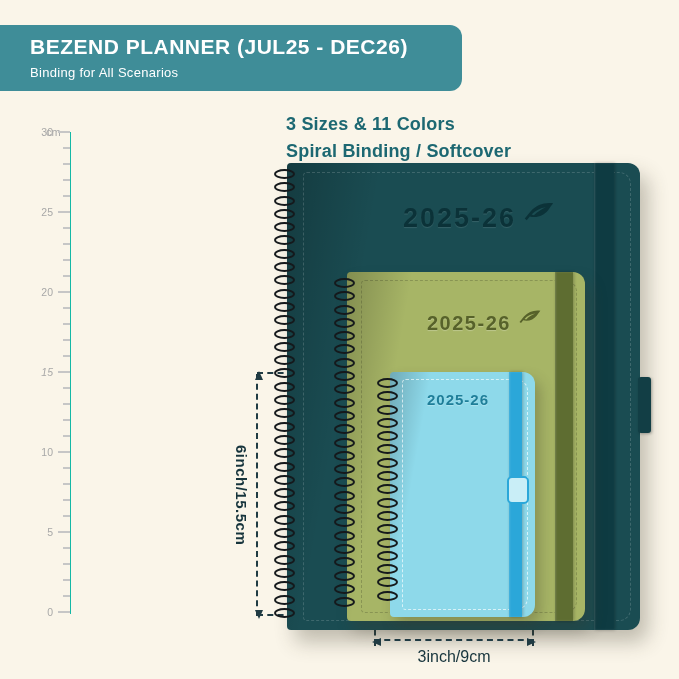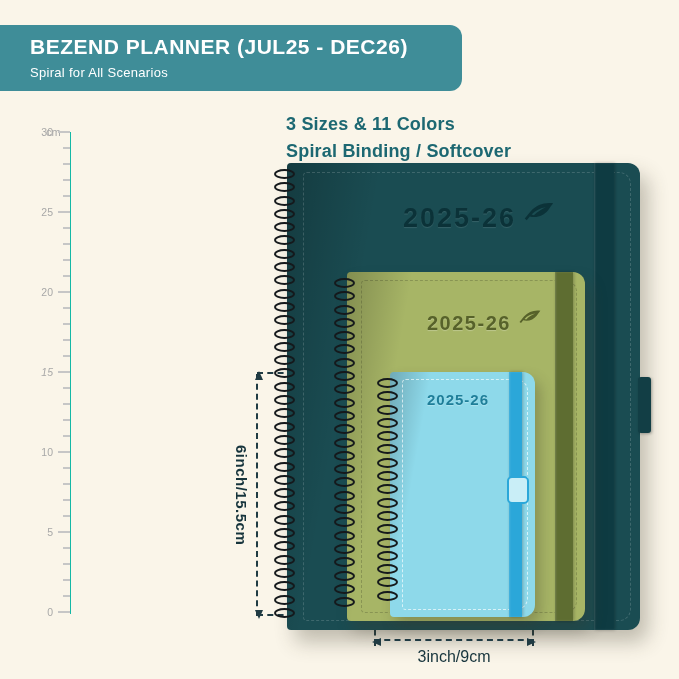--- a/index.html
+++ b/index.html
@@ -95,21 +95,21 @@
   .dim-h-line{left:374px;top:639px;width:160px;height:0;border-top:2px dashed #203B43;z-index:6;}
   .dim-h-label{left:374px;top:648px;width:160px;text-align:center;font-size:16px;font-weight:normal;z-index:6;}
 </style>
 </head>
 <body>
 
 <div class="canvas" style="background-color: rgb(250, 245, 233);">
 
   <div class="banner" style="background-color: rgb(63, 141, 152);">
     <div class="banner-title">BEZEND PLANNER (JUL25 - DEC26)</div>
-    <div class="banner-subtitle">Spiral for All Scenarios</div>
+    <div class="banner-subtitle">Binding for All Scenarios</div>
   </div>
 
   <div class="features">
     <div>3 Sizes &amp; 11 Colors</div>
     <div>Spiral Binding / Softcover</div>
   </div>
 
   <div class="ruler">
     <div class="ruler-unit">cm</div>
     <div class="ruler-ticks" id="ruler-ticks">

